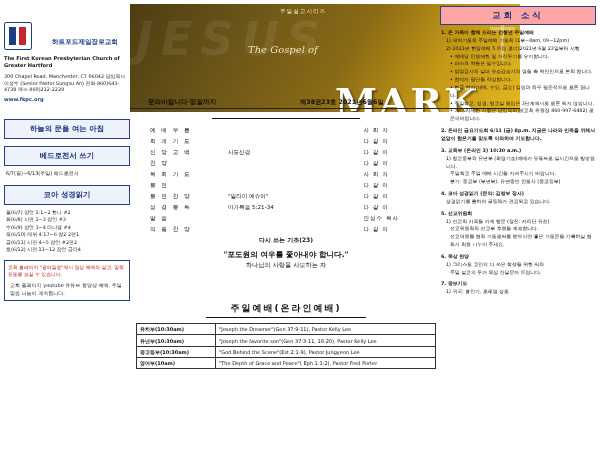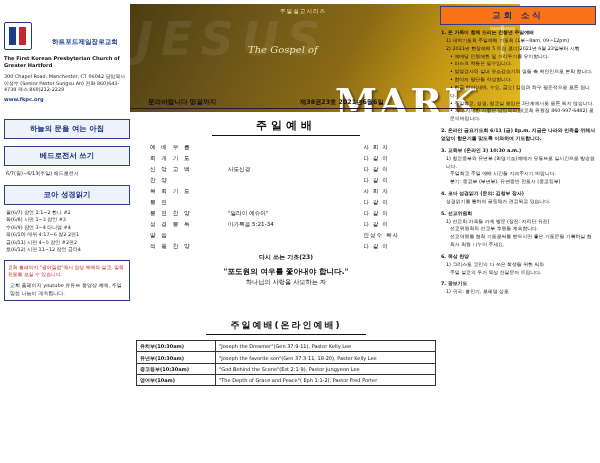--- a/index.html
+++ b/index.html
@@ -104,21 +104,21 @@
   
   .c2-title{text-align:center;font-size:9px;font-weight:bold;margin-top:28px;letter-spacing:2px;}
   .c2-underline{height:1px;background:#111;width:160px;margin:2px auto 5px auto;}
   .svc{width:100%;border-collapse:collapse;font-size:5px;}
   .svc td{border:1px solid #333;padding:2.2px 3px;}
   .svc td.k{width:72px;font-weight:bold;}
 
   
   .right{position:absolute;left:440px;top:6px;width:156px;}
   .r-title{
-    border:1px solid #2b3f86;background:#f97316;color:#16307a;
+    border:1px solid #2b3f86;background:#fca5a5;color:#16307a;
     text-align:center;font-weight:bold;font-size:8.4px;padding:3px 0;letter-spacing:3px;
   }
   .r-body{font-size:4.85px;line-height:1.62;color:#111;padding:4px 1px 0 1px;}
   .r-item{margin-bottom:4px;}
   .r-head{font-weight:bold;}
   .r-sub{padding-left:5px;display:block;}
   .r-sub2{padding-left:9px;display:block;}
 </style>
 </head>
 <body>
@@ -182,21 +182,20 @@
       <div class="notice-red">교회 홈페이지 "광야일정"에서
 영상 예배와 설교, 앞쪽 진도를
 보실 수 있습니다.</div>
       <div class="lbox-body">교회 홈페이지 youtube
 유튜브 동영상 예배,
 주일 말씀 나눔이 계속됩니다.</div>
     </div>
   </div>
 
   <div class="center">
-    <div class="c-title">주일예배</div>
     <div class="c-underline"></div>
 
     <table class="order">
       <tbody>
         <tr>
           <td class="o-item">예 배 부 름</td>
           <td class="o-dots"></td>
           <td class="o-who">사 회 자</td>
         </tr>
         <tr>

